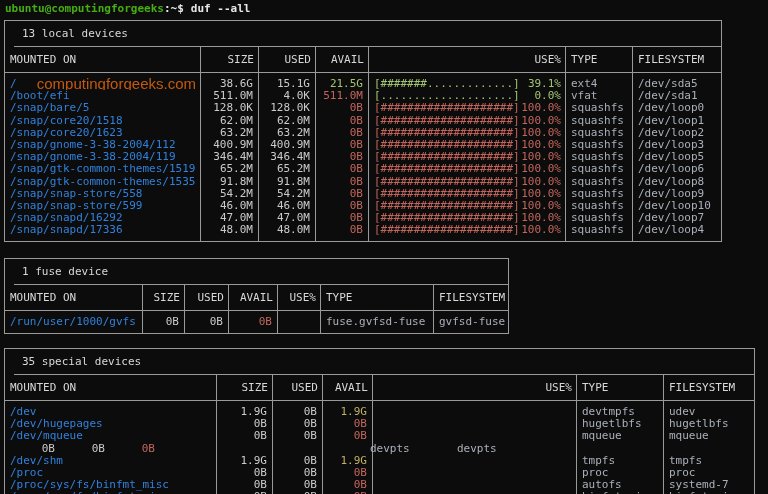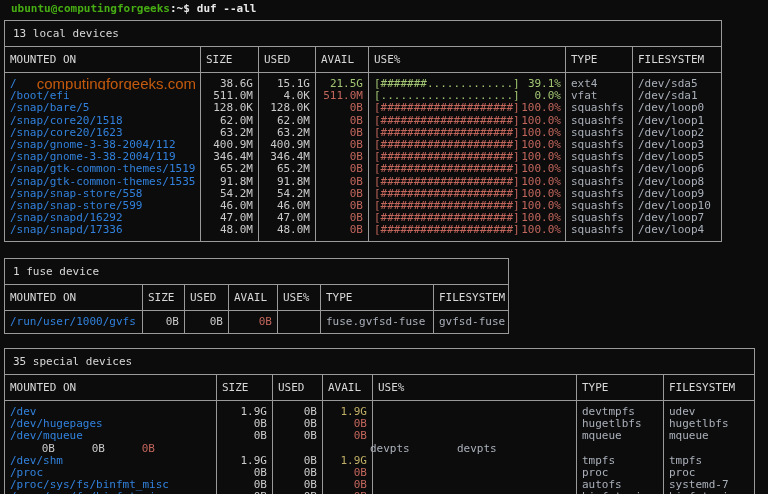--- a/index.html
+++ b/index.html
@@ -1,36 +1,36 @@
 <!DOCTYPE html>
 <html style="--background: #0c0c0c; --border: #9a9a9a; --text: #cbcbcb; --header_text: #d8d8d8; --muted: #aab0ba; --blue: #3181dc; --green: #a2c573; --red: #c2665c; --yellow: #bfae65; --prompt_green: #46ad13; --orange: #c45a0e;"><head>
 <meta charset="utf-8">
 <style>
   html,body{margin:0;padding:0;background:#000;}
   .screen{position:relative;width:768px;height:494px;background:var(--background);overflow:hidden;
           font-family:"DejaVu Sans Mono","Liberation Mono",monospace;font-size:11px;color:var(--text);}
-  .prompt-line{position:absolute;left:11px;top:2px;height:13px;line-height:13px;white-space:pre;}
+  .prompt-line{position:absolute;left:5px;top:2px;height:13px;line-height:13px;white-space:pre;}
   .p-user{color:var(--prompt_green);font-weight:bold;}
   .p-sep{color:#e6e6e6;font-weight:bold;}
   .p-cmd{color:#e6e6e6;margin-left:7px;font-weight:bold;}
 
   .duf-table{position:absolute;left:4px;border:1px solid var(--border);box-sizing:border-box;background:var(--background);}
   .t0{top:20px;width:718px;}
   .t1{top:258px;width:505px;}
   .t2{top:348px;width:751px;}
 
-  .tbl-title{padding:6px 8px;color:var(--header_text);border-bottom:1px solid var(--border);white-space:pre;}
+  .tbl-title{padding:6px 8px;color:var(--header_text);border-bottom:1px solid var(--border);white-space:pre;margin-left:9px;}
   .tbl-head{border-bottom:1px solid var(--border);}
   .tbl-head .cell{padding-top:6px;padding-bottom:6px;color:var(--header_text);}
   .tbl-body{padding:5px 0;}
   .tbl-row{display:flex;}
   .tbl-body .tbl-row{height:12.2px;line-height:12.2px;}
   .cell{box-sizing:border-box;padding-left:5px;padding-right:5px;white-space:pre;overflow:hidden;flex:none;}
   .num{text-align:right;padding-right:6px;}
-  .tbl-head .c1,.tbl-head .c2,.tbl-head .c3,.tbl-head .c4{text-align:left;}
+  .tbl-head .c1,.tbl-head .c2,.tbl-head .c3,.tbl-head .c4{text-align:right;}
   .barcell{display:flex;justify-content:space-between;}
   .mountcell{display:flex;justify-content:space-between;align-items:center;}
   .mount{color:var(--blue);}
   .mutedtxt{color:var(--muted);}
   .fg-green{color:var(--green);}
   .fg-red{color:var(--red);}
   .fg-yellow{color:var(--yellow);}
   .watermark{color:var(--orange);font-family:"Liberation Sans",sans-serif;font-size:15px;}
 
   

